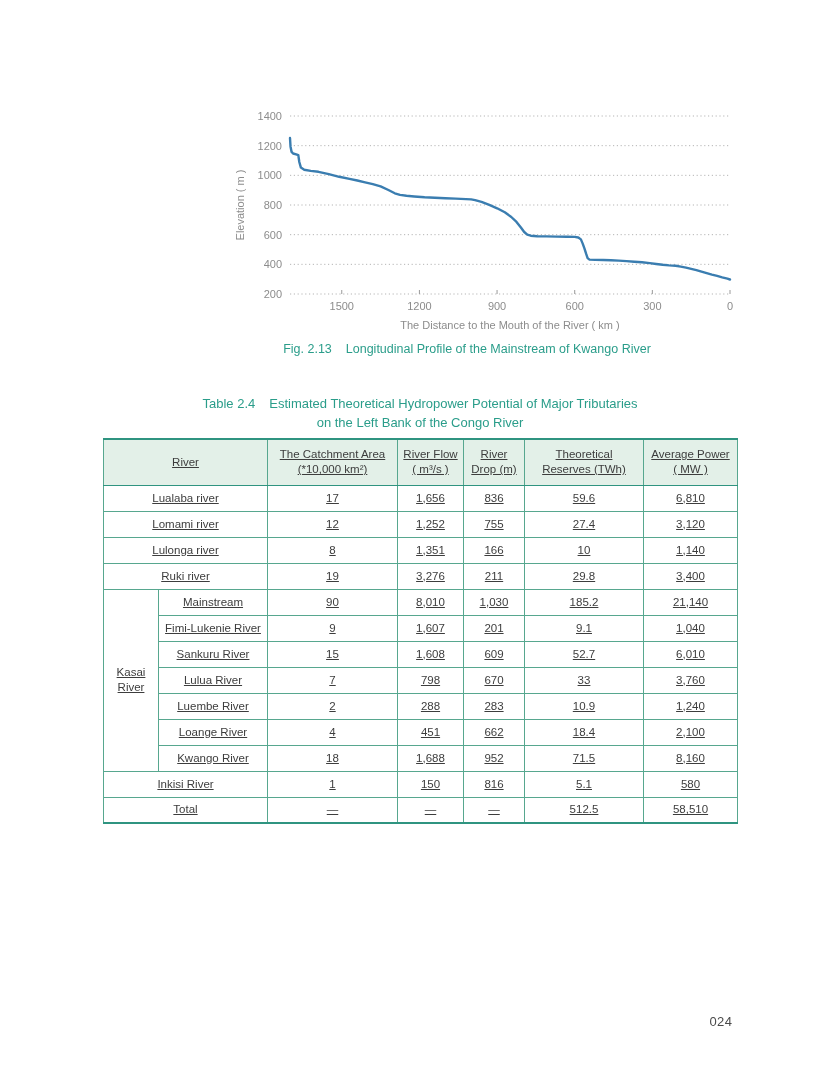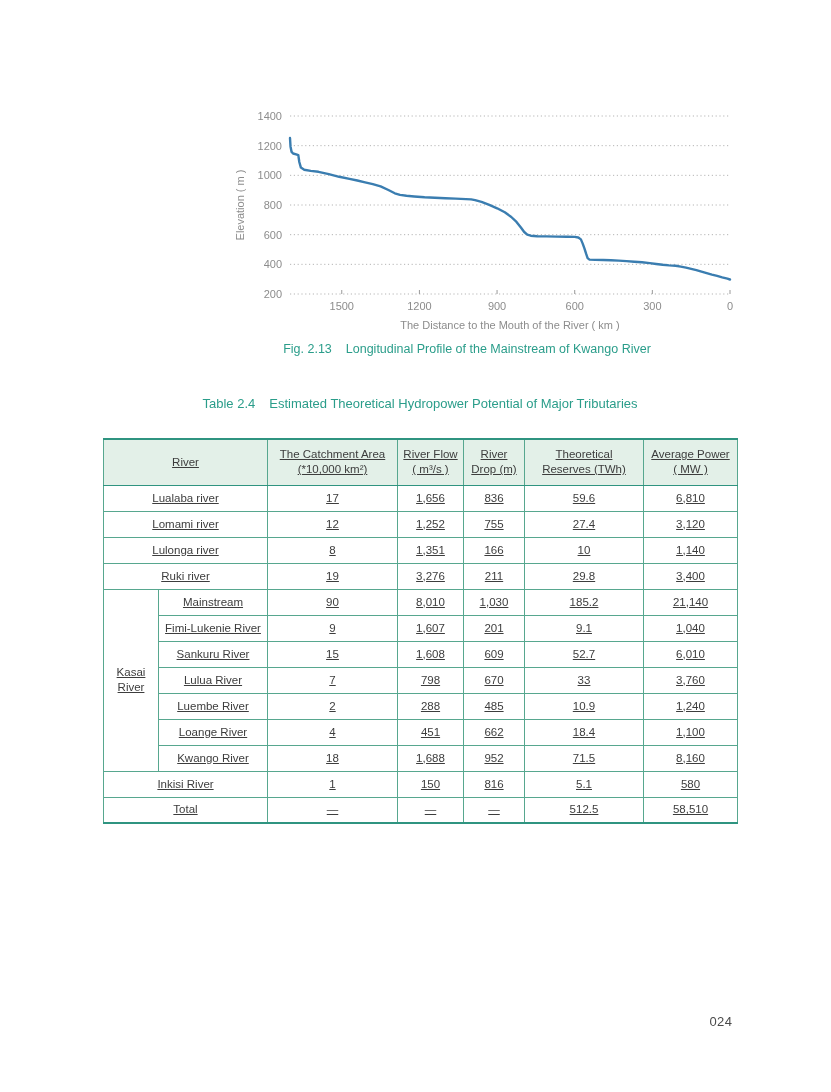--- a/index.html
+++ b/index.html
@@ -133,20 +133,21 @@
   </div>
 
   <div class="fig-caption">
     <span class="cap-label">Fig. 2.13</span><span>Longitudinal Profile of the Mainstream of Kwango River</span>
   </div>
 
   <div class="table-title">
     <div>
       <span class="cap-label">Table 2.4</span><span>Estimated Theoretical Hydropower Potential of Major Tributaries</span>
     </div>
+    <div>on the Left Bank of the Congo River</div>
   </div>
 
   <table class="data-table" id="data-table">
     <colgroup>
       <col style="width:55px">
         <col style="width:109px">
         <col style="width:130px">
       <col style="width:66px">
         <col style="width:61px">
         <col style="width:119px">
@@ -230,31 +231,31 @@
           <td>7</td>
           <td>798</td>
           <td>670</td>
           <td>33</td>
           <td>3,760</td>
         </tr>
         <tr>
           <td>Luembe River</td>
           <td>2</td>
           <td>288</td>
-          <td>485</td>
+          <td>283</td>
           <td>10.9</td>
           <td>1,240</td>
         </tr>
         <tr>
           <td>Loange River</td>
           <td>4</td>
           <td>451</td>
           <td>662</td>
           <td>18.4</td>
-          <td>1,100</td>
+          <td>2,100</td>
         </tr>
         <tr>
           <td>Kwango River</td>
           <td>18</td>
           <td>1,688</td>
           <td>952</td>
           <td>71.5</td>
           <td>8,160</td>
         </tr>
         <tr class="group-start">

